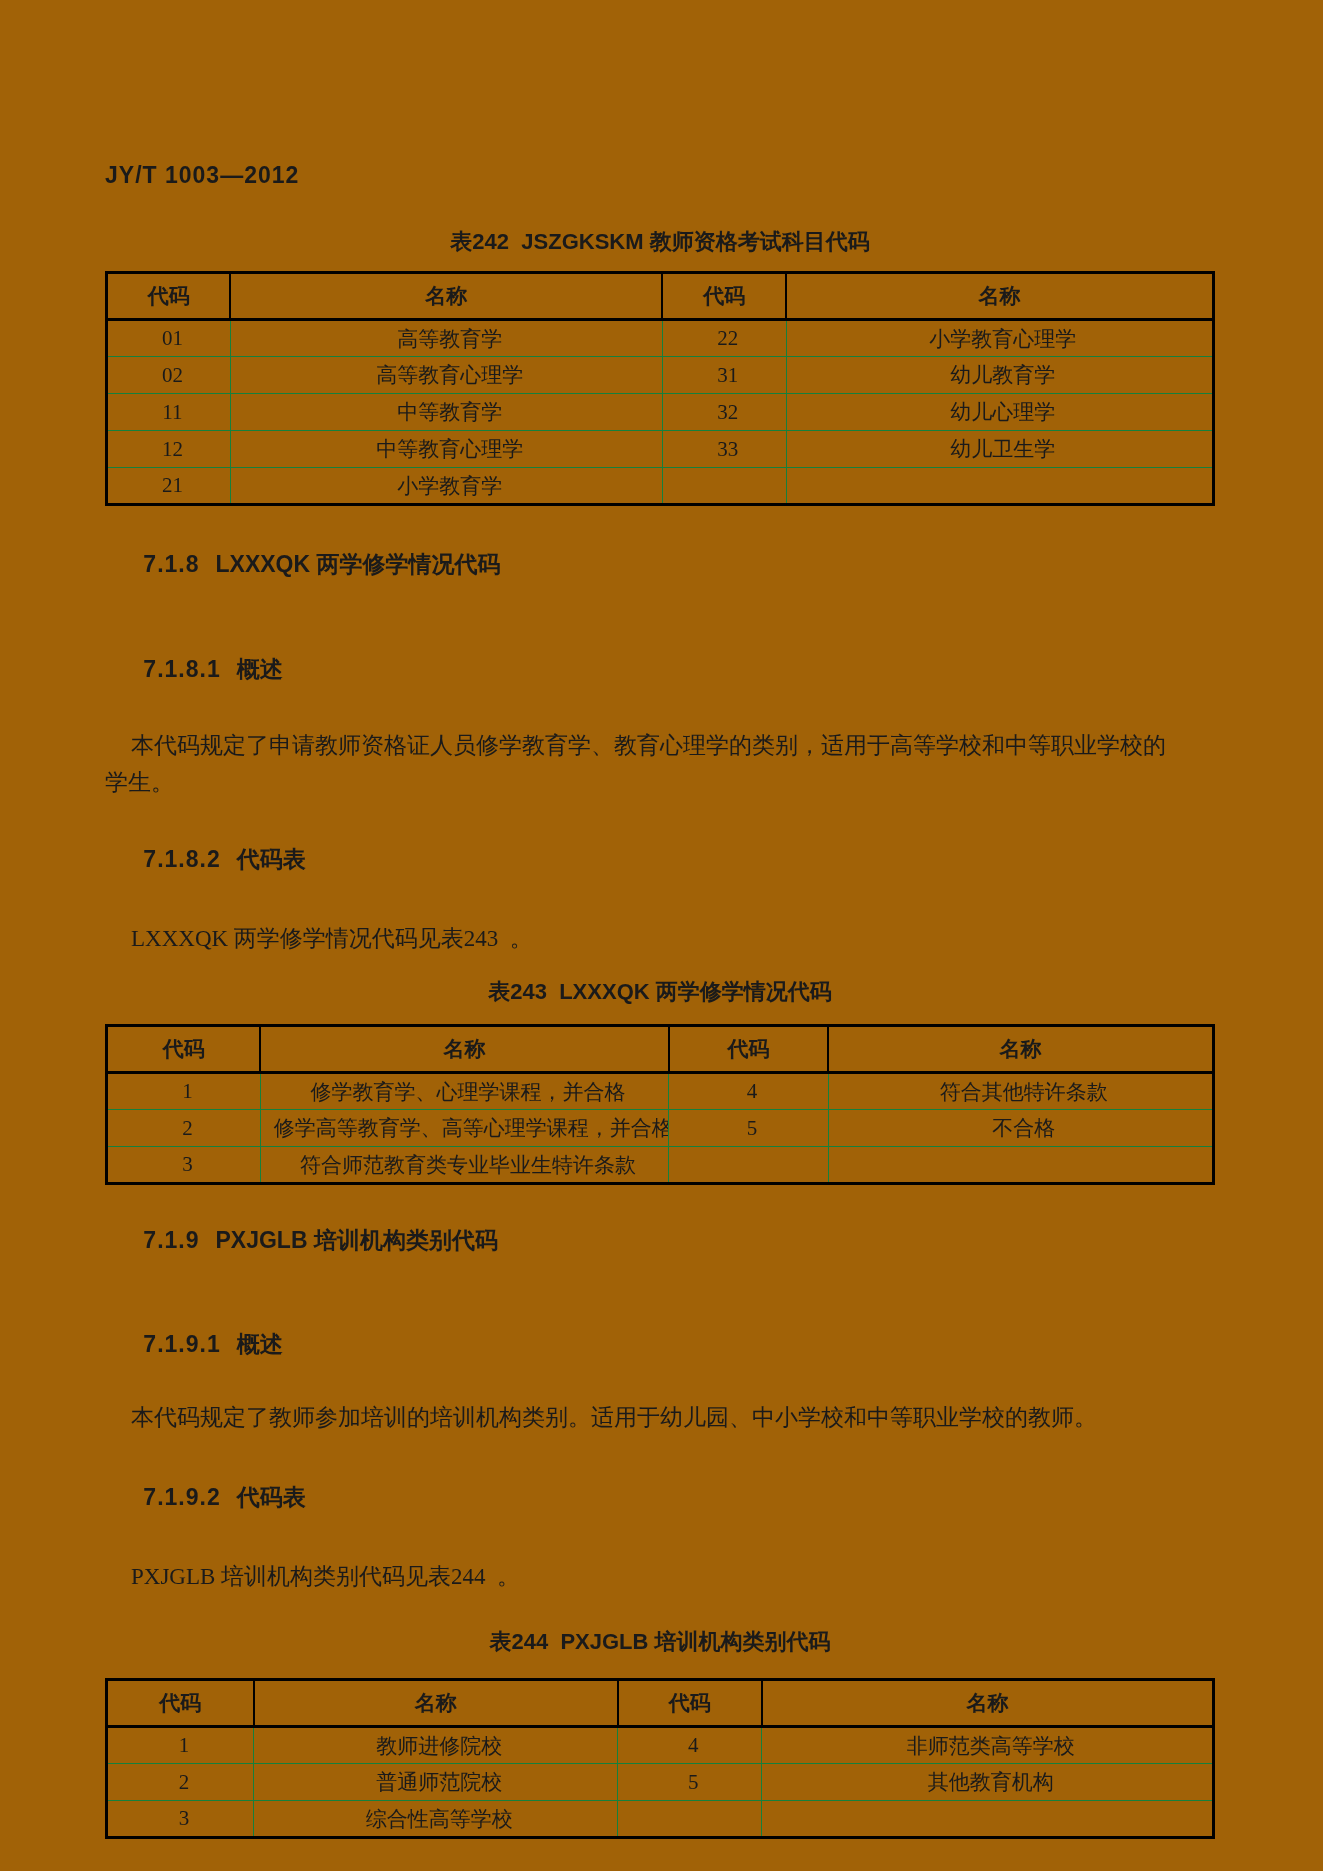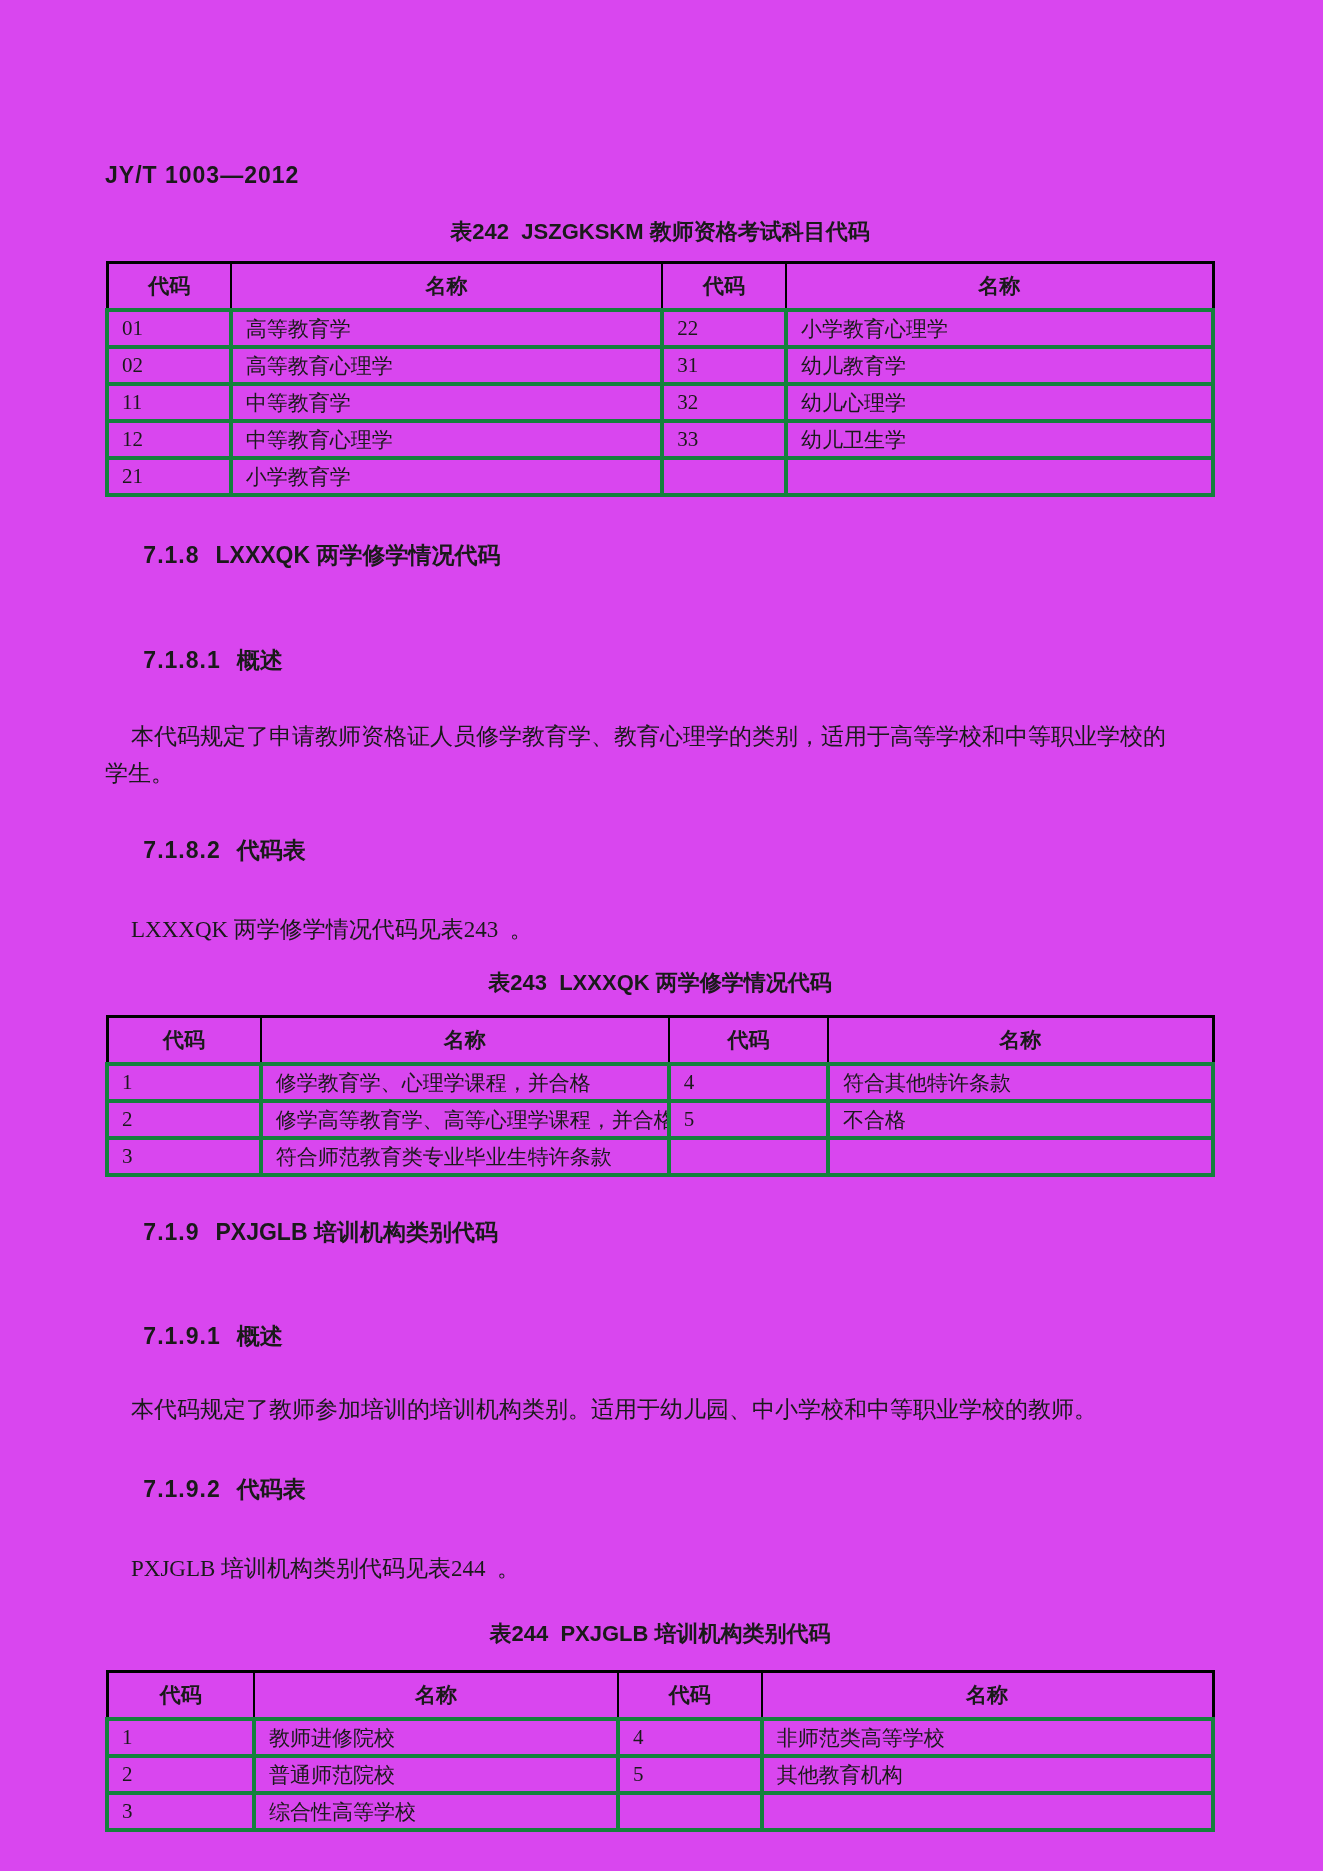--- a/index.html
+++ b/index.html
@@ -1,21 +1,21 @@
 <!DOCTYPE html>
 <html><head>
 <meta charset="utf-8">
 <style>
   * { box-sizing: border-box; }
   html, body { margin: 0; padding: 0; background: #888; }
   .page {
     position: relative;
     width: 1323px;
     height: 1871px;
-    background: #d946ef;
+    background: #a16207;
     margin: 0 auto;
     overflow: hidden;
     color: #1a1a1a;
   }
   .content {
     position: absolute;
     left: 105px;
     top: 163px;
     width: 1110px;
   }
@@ -67,35 +67,36 @@
     vertical-align: middle;
     border: 2px solid #000;
     border-bottom: 3px solid #000;
     padding: 8px;
   }
   table.code-table td {
     font-family: "Liberation Serif", serif;
     font-size: 21px;
     height: 37px;
     vertical-align: middle;
-    border: 4px solid #15803d;
+    border: 1px solid #15803d;
     padding: 0 6px 0 13px;
     white-space: nowrap;
     overflow: hidden;
+    text-align: center;
   }
 </style>
 </head>
 <body>
 
 <div class="page">
   <div class="content">
 
     <div class="doc-code">JY/T 1003—2012</div>
 
-    <div class="table-title" style="margin-top:32px">表242  JSZGKSKM 教师资格考试科目代码</div>
+    <div class="table-title" style="margin-top:42px">表242  JSZGKSKM 教师资格考试科目代码</div>
     <table class="code-table" style="margin-top:16px">
       <colgroup>
         <col style="width:11.2%">
           <col style="width:39%">
           <col style="width:11.2%">
           <col>
       </colgroup>
       <thead>
           <tr>
             <th>代码</th>

